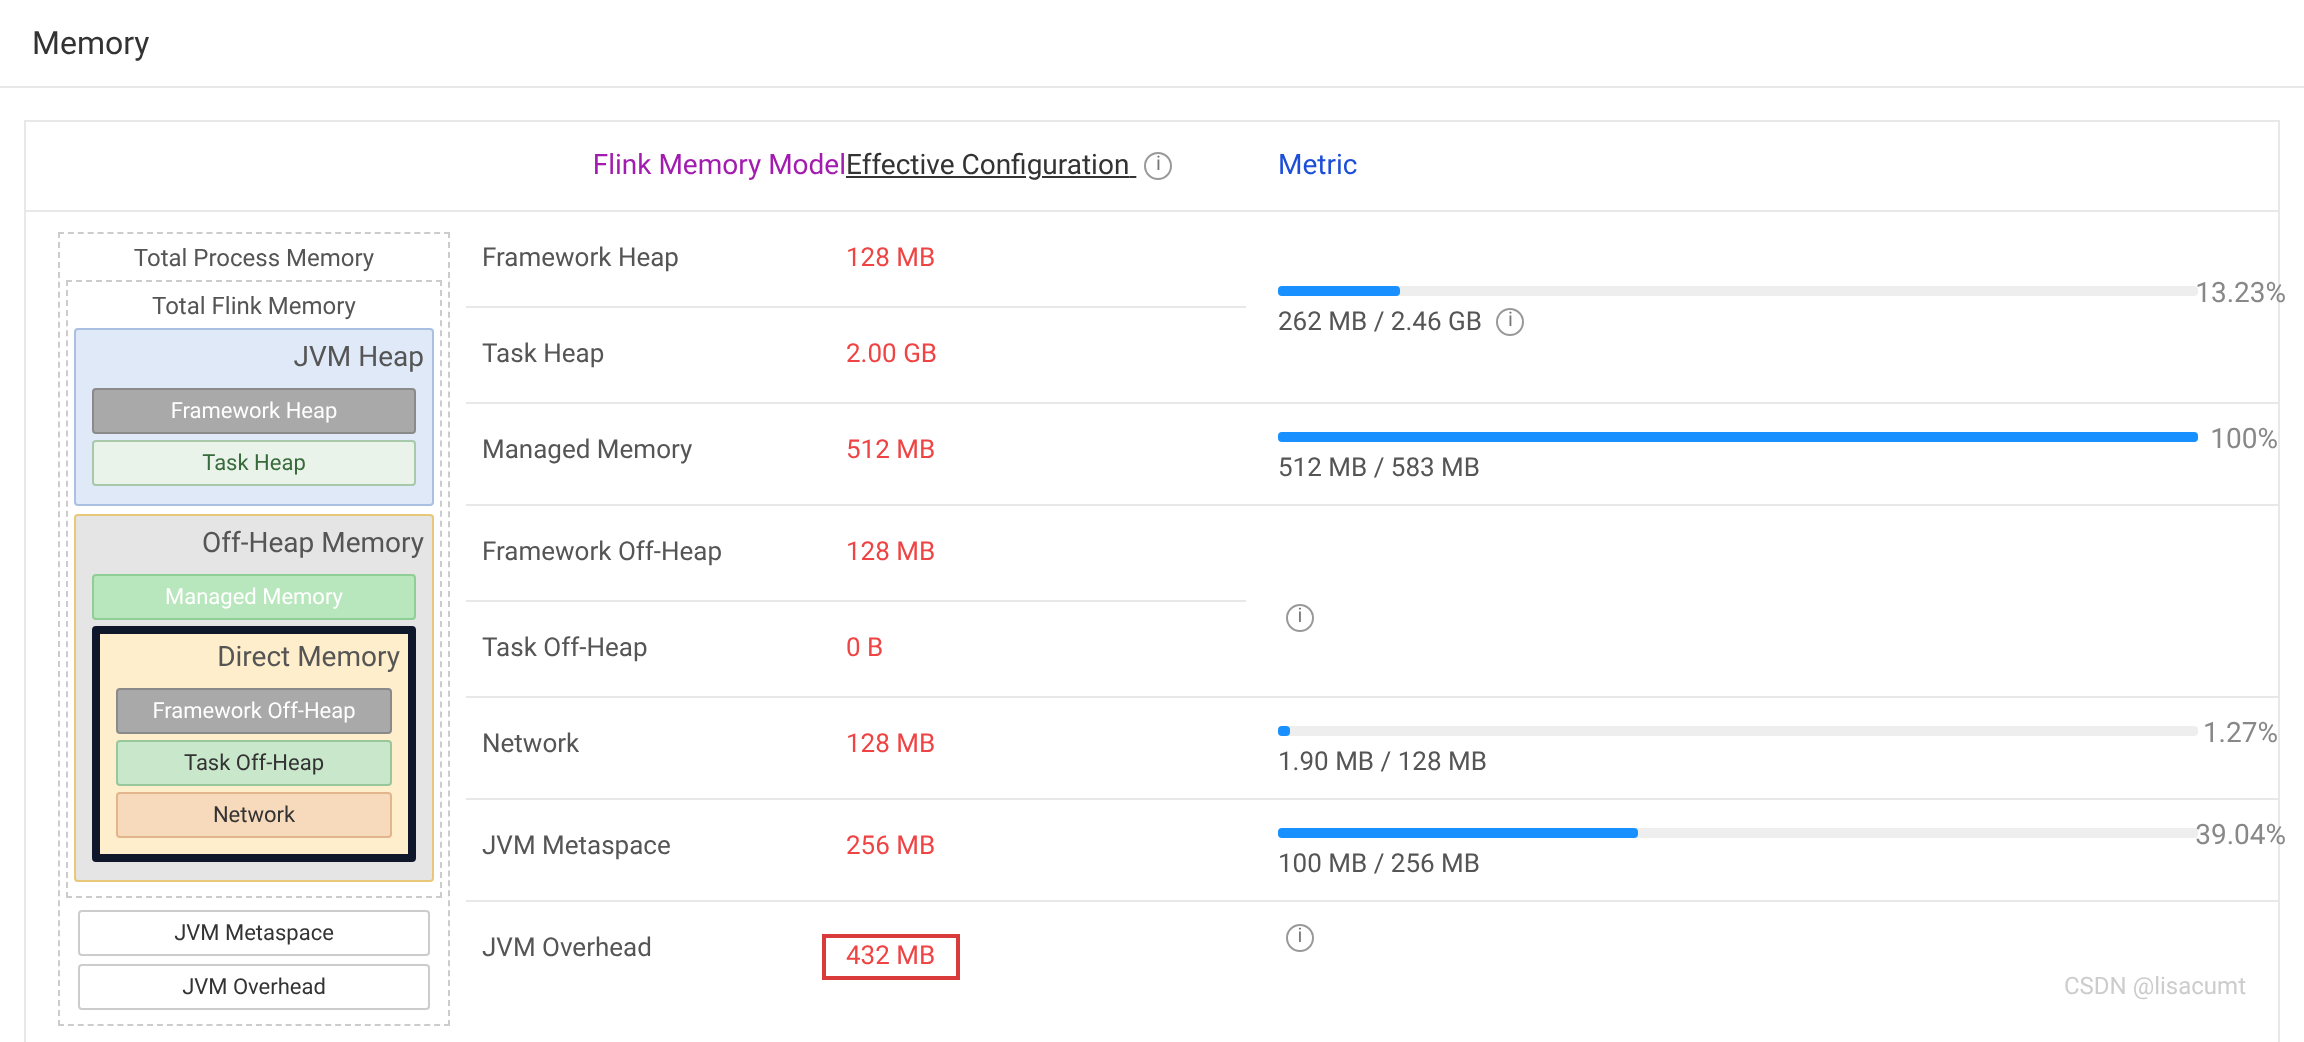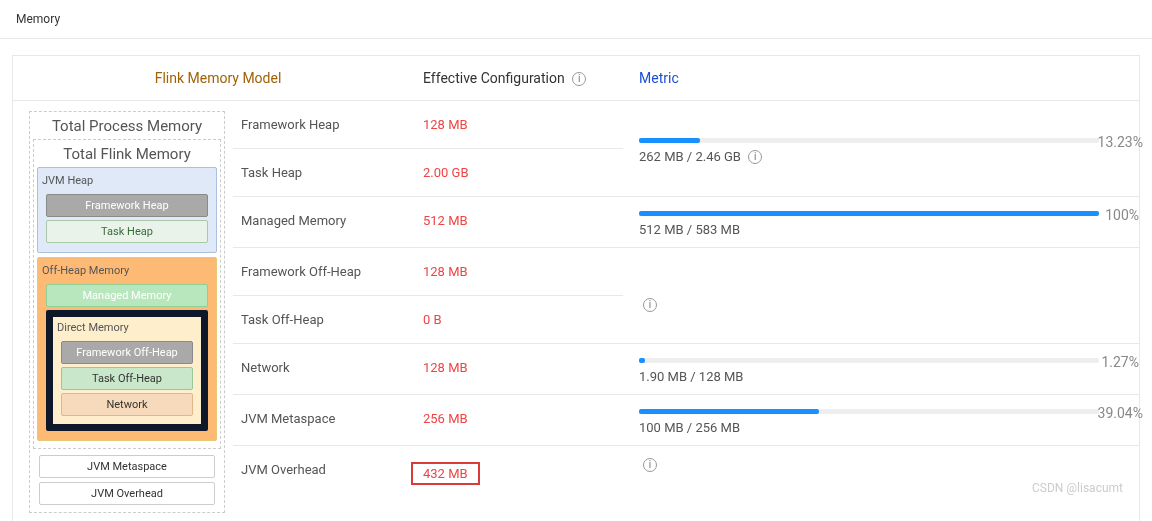--- a/index.html
+++ b/index.html
@@ -3,62 +3,62 @@
   <meta charset="utf-8">
   <style>
     * { box-sizing: border-box; margin: 0; padding: 0; }
     body {
       font-family: -apple-system, BlinkMacSystemFont, "Segoe UI", Roboto, Helvetica, Arial, sans-serif;
       font-size: 13px;
       color: #333;
       background: #fff;
     }
     .page-title {
-      font-size: 12px;
+      font-size: 16px;
       font-weight: 400;
       color: #333;
       padding: 12px 16px;
     }
     .divider {
       border-bottom: 1px solid #e8e8e8;
     }
     .card {
       margin: 16px 12px;
       border: 1px solid #e8e8e8;
       background: #fff;
     }
     .headers {
       display: flex;
       border-bottom: 1px solid #e8e8e8;
     }
-    .col-model { width: 410px; flex-shrink: 0; text-align:center; padding:14px 0; font-size:14px; color:#a16207;}
-    .col-config-h { width: 200px; flex-shrink:0; padding:14px 0; font-size:14px; color:#333;}
+    .col-model { width: 410px; flex-shrink: 0; text-align:right; padding:14px 0; font-size:14px; color:#a21caf;}
+    .col-config-h { width: 200px; flex-shrink:0; padding:14px 0; font-size:14px; color:#333;text-decoration:underline;}
     .col-metric-h { flex:1; padding:14px 16px; font-size:14px; color:#1d4ed8;}
 
     .body-wrap { display:flex; }
     .diagram-col { width:220px; flex-shrink:0; padding:10px 8px 20px 16px; }
     .table-col { flex:1; }
 
     
     .diagram {
       border: 1px dashed #ccc;
       padding: 3px;
       background: #fff;
     }
-    .d-label { text-align:center; font-size:15px; color:#555; padding:2px 0 4px;}
+    .d-label { text-align:center; font-size:12px; color:#555; padding:2px 0 4px;}
     .d-flink { border:1px dashed #ccc; padding:3px; margin-bottom:6px;}
     .box { border:1px solid; border-radius:2px; padding:4px 4px 6px; margin:0 0 4px; }
-    .box-title { text-align:left; font-size:11px; color:#555; padding:2px 0 4px;}
+    .box-title { text-align:right; font-size:14px; color:#555; padding:2px 0 4px;}
     .subbox { border:1px solid; border-radius:2px; text-align:center; font-size:11px; padding:4px 0; margin:3px 4px; }
     .jvm-heap { background:#dfe9f7; border-color:#a9c0e0; }
     .jvm-heap .subbox.fh { background:#a9a9a9; border-color:#8a8a8a; color:#fff;}
     .jvm-heap .subbox.th { background:#e9f3ea; border-color:#a7c8a9; color:#386b3c;}
-    .offheap { background:#fdba74; border-color:#e8c878; }
+    .offheap { background:#e5e5e5; border-color:#e8c878; }
     .offheap .subbox.mm { background:#b9e7bd; border-color:#8fcf95; color:#fff;}
-    .direct { background:#ffeecb; border:7px solid #0f172a; border-radius:2px; padding:2px 4px 5px; margin:3px 4px;}
+    .direct { background:#ffeecb; border:4px solid #0f172a; border-radius:2px; padding:2px 4px 5px; margin:3px 4px;}
     .direct .subbox.foh { background:#a9a9a9; border-color:#8a8a8a; color:#fff;}
     .direct .subbox.toh { background:#c9e8cb; border-color:#97c79a;}
     .direct .subbox.net{ background:#f7d9bb; border-color:#e2b58c;}
     .outer-sub { border:1px solid #ccc; border-radius:2px; text-align:center; font-size:11px; padding:4px 0; margin:4px 6px;}
 
     
     .trow { display:flex; border-bottom:1px solid #e8e8e8; }
     .trow:last-child { border-bottom:none; }
     .c-label { width:190px; flex-shrink:0; padding:16px 0 16px 8px; color:#555;}
     .c-config { width:200px; flex-shrink:0; padding:16px 0; color:#ef4444;}

